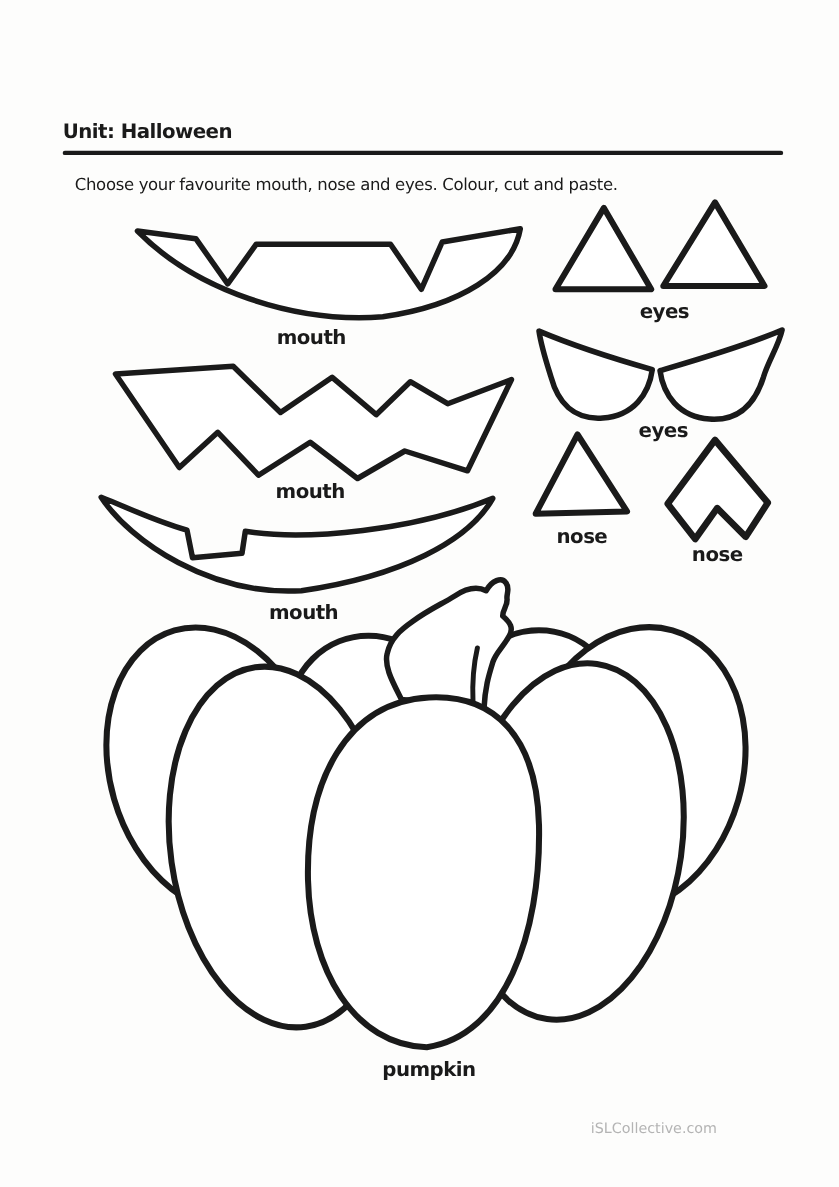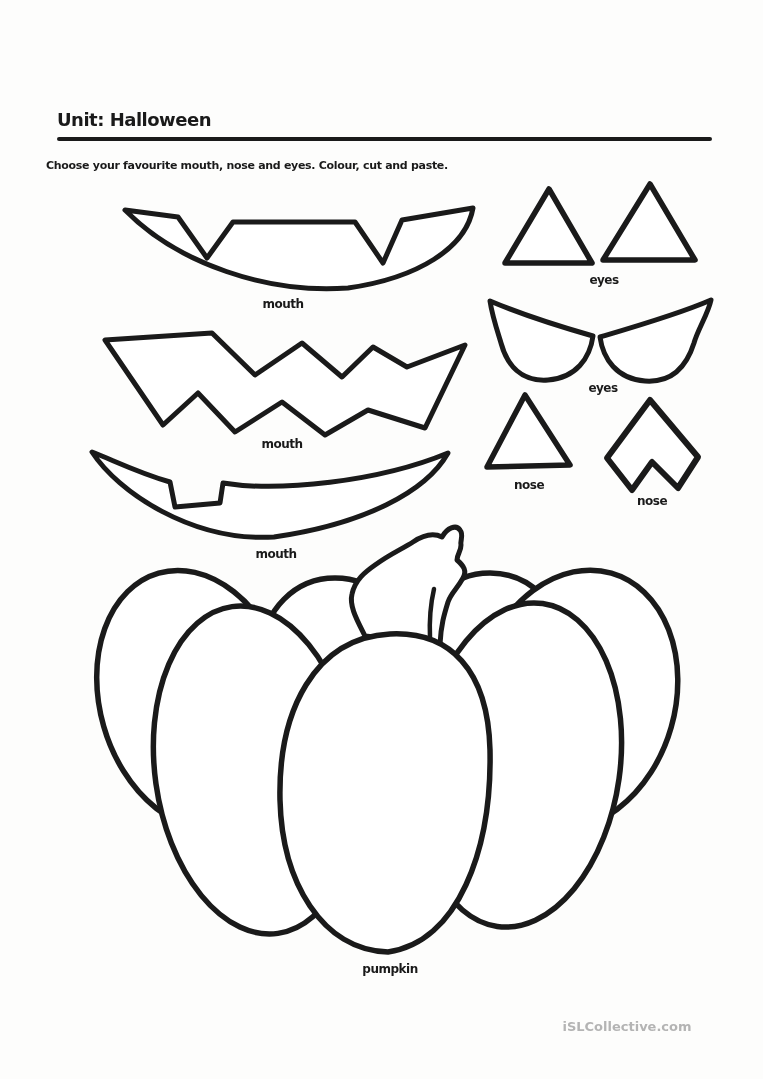--- a/index.html
+++ b/index.html
@@ -21,42 +21,42 @@
   .unit-title{
     left:57px;top:109px;
     font-size:18px;font-weight:bold;letter-spacing:-0.5px;
     white-space:nowrap;
   }
   .rule{
     left:57px;top:137px;width:655px;height:4px;
     background:var(--ink);border-radius:2px;
   }
   .instructions{
-    left:46px;top:159px;
-    font-size:11px;font-weight:bold;letter-spacing:-0.3px;
+    left:68px;top:159px;
+    font-size:15px;font-weight:normal;letter-spacing:-0.3px;
     white-space:nowrap;
   }
   .part-label{
-    font-size:12px;font-weight:bold;letter-spacing:-0.5px;
+    font-size:18px;font-weight:bold;letter-spacing:-0.5px;
     text-align:center;width:100px;
     white-space:nowrap;
   }
   .pumpkin-label{width:140px;}
   svg{display:block;}
   svg .ln{
     stroke:var(--ink);
     fill:#ffffff;
     stroke-linejoin:round;
     stroke-linecap:round;
   }
   svg .open{fill:none;}
   .watermark{
     left:537px;top:1019px;width:180px;
-    text-align:center;
-    font-size:13px;font-weight:bold;
+    text-align:left;
+    font-size:13px;font-weight:normal;
     color:var(--watermark);
     white-space:nowrap;
   }
 </style>
 </head>
 <body>
 
 <div class="sheet">
 
   <div class="abs unit-title">Unit: Halloween</div>

